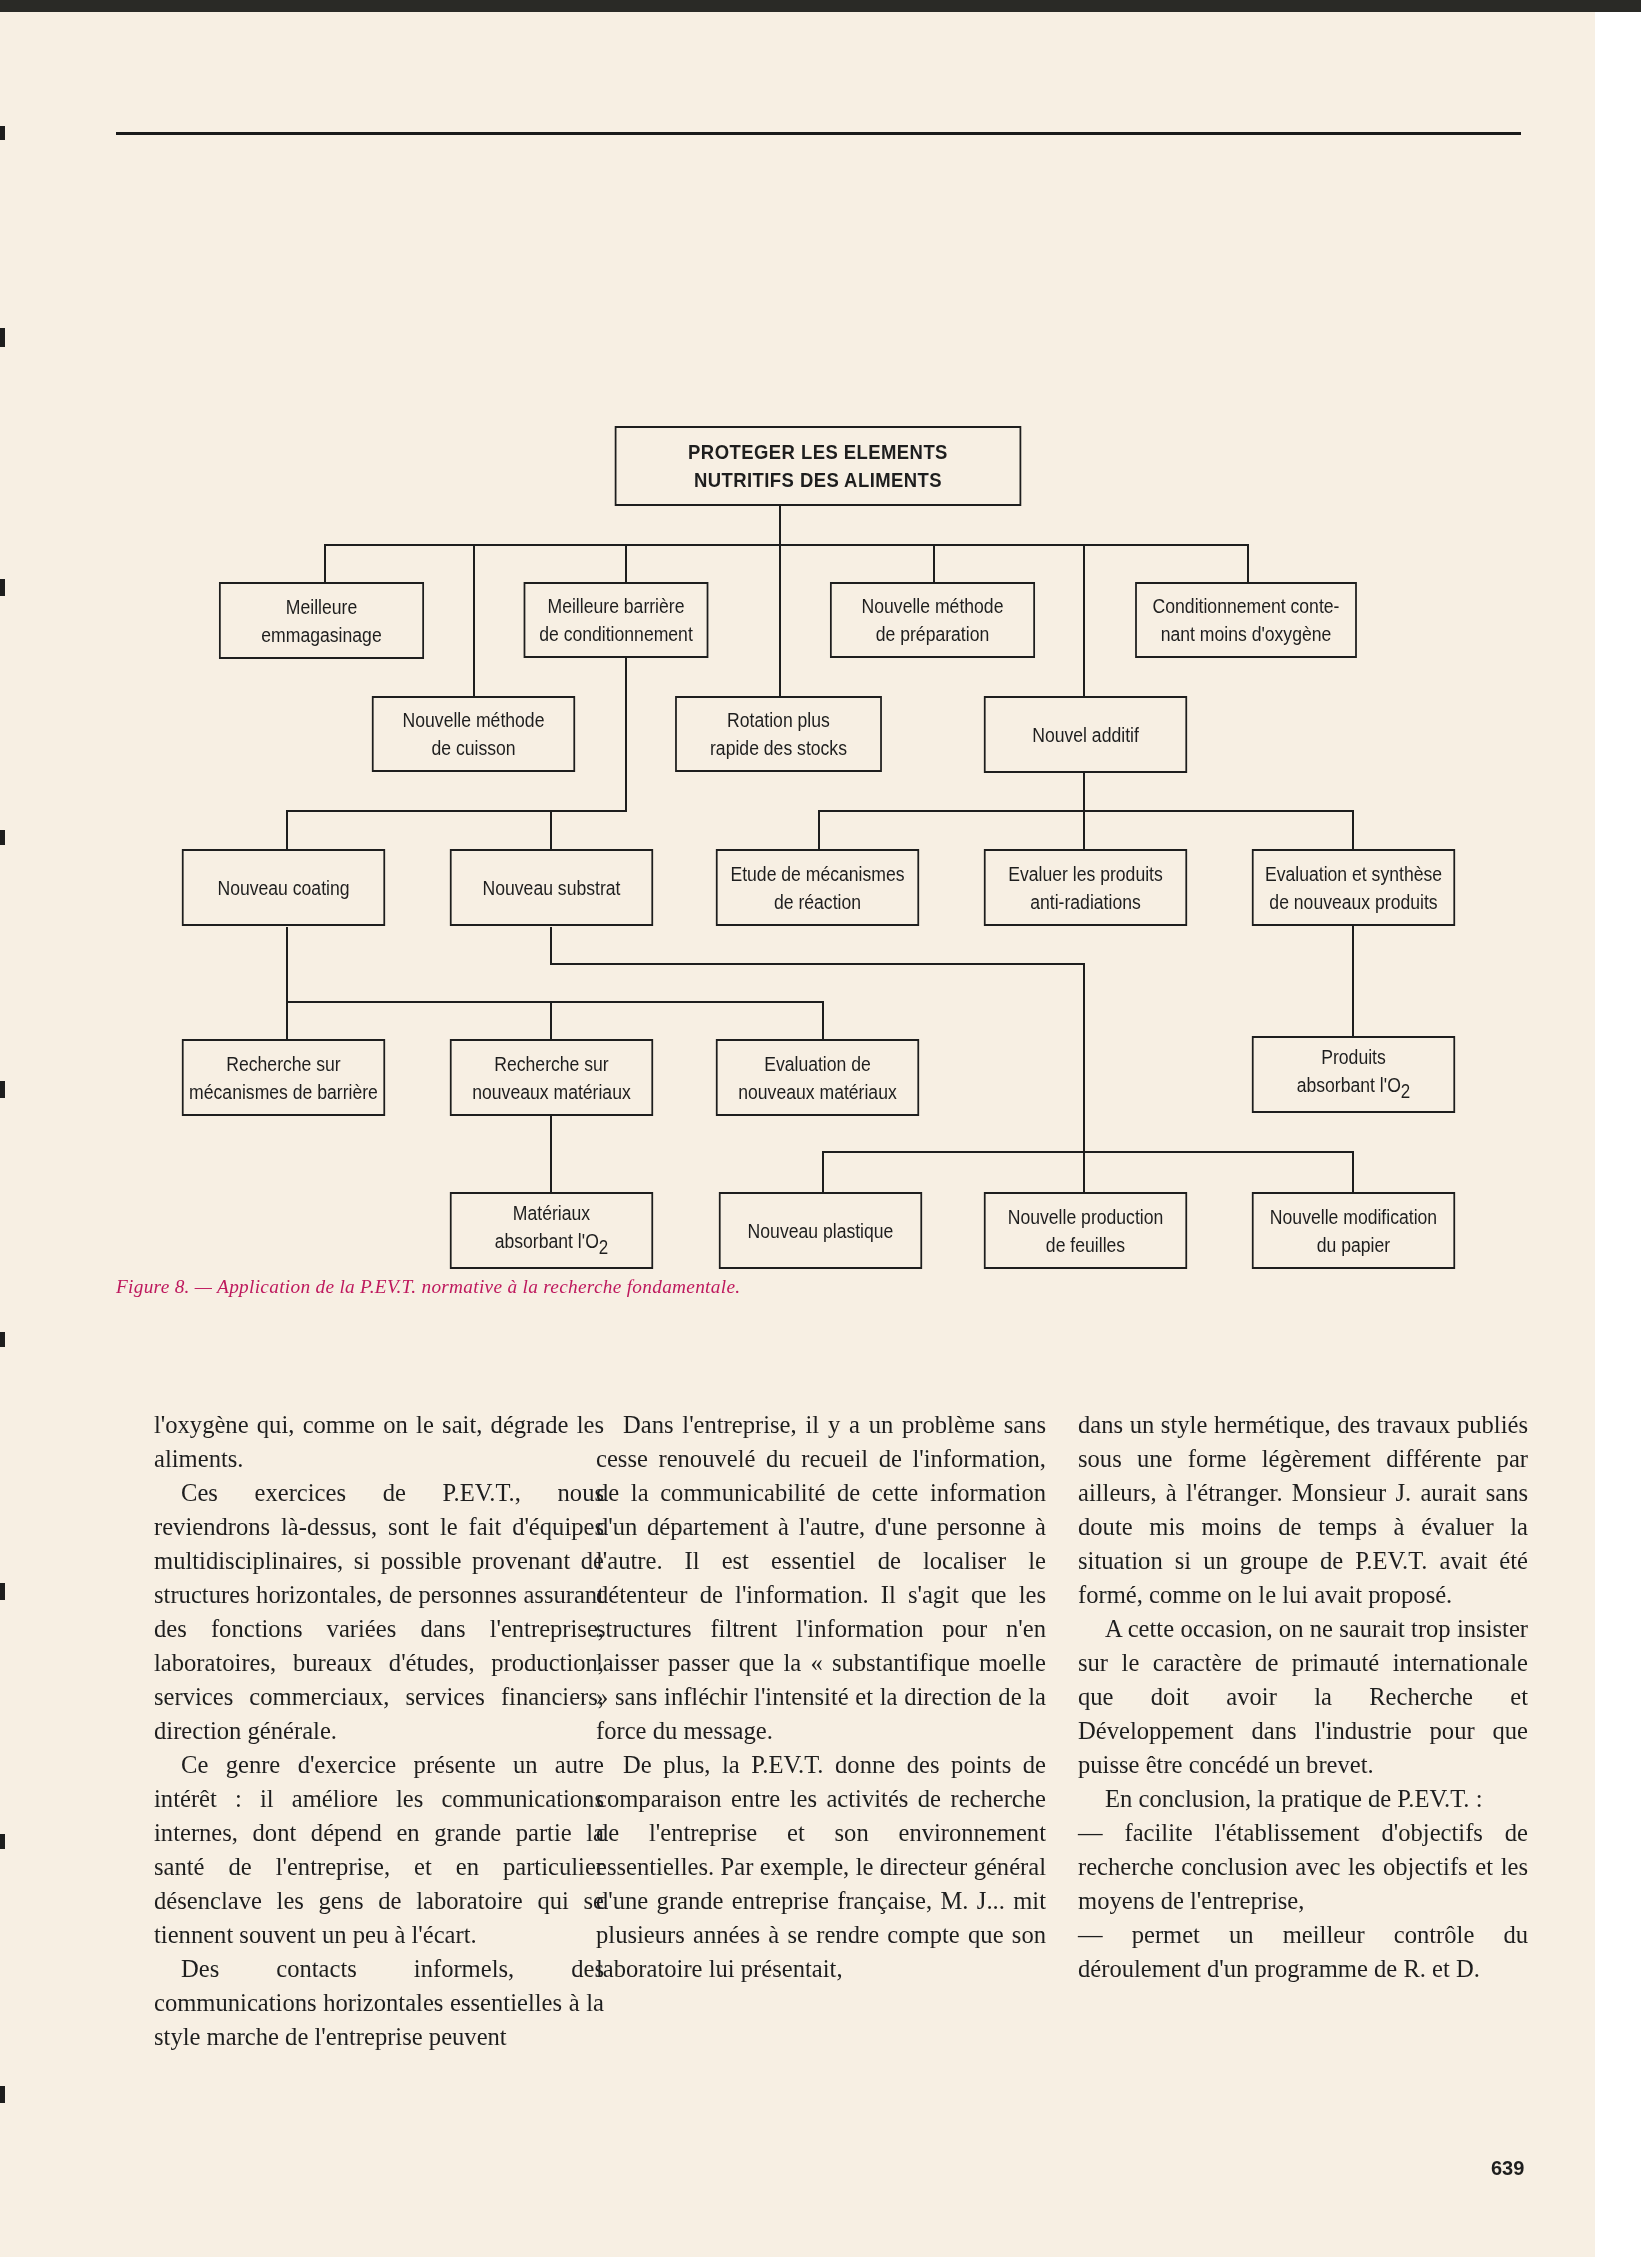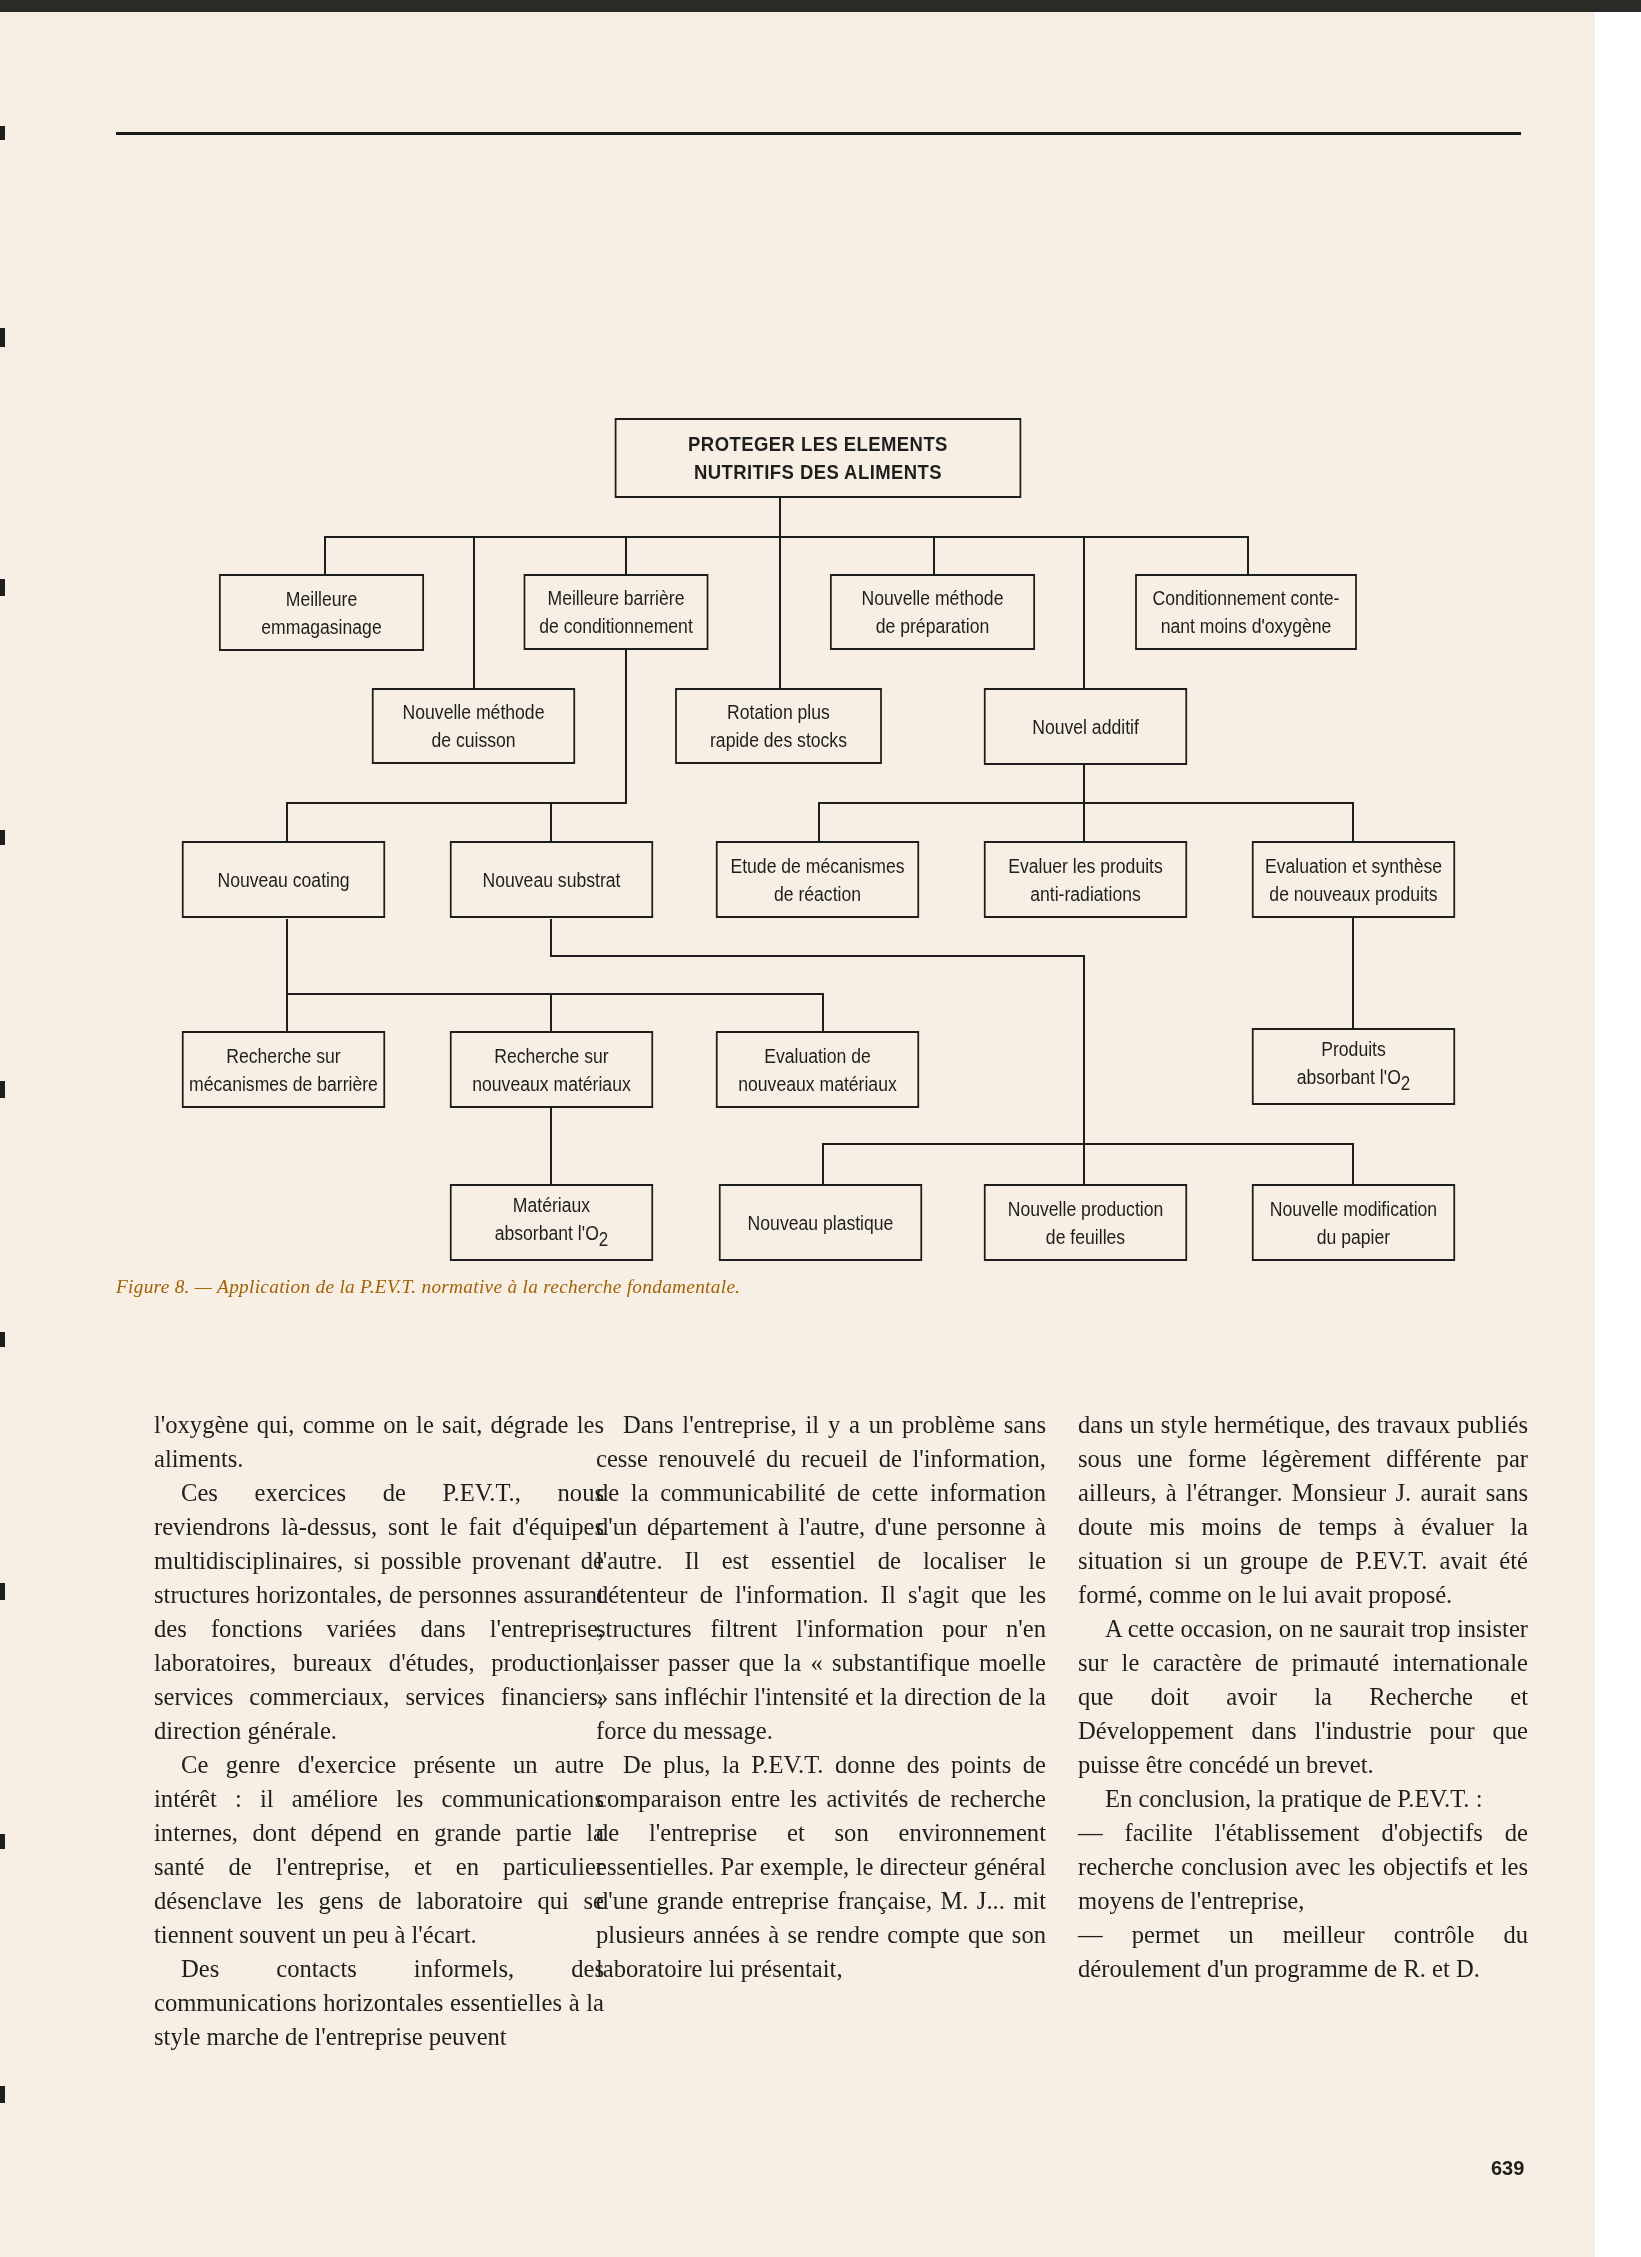--- a/index.html
+++ b/index.html
@@ -9,38 +9,38 @@
   }
   .page {
     position: absolute; left: 0; top: 0; width: 1595px; height: 2257px;
     background: #f7efe3;
   }
   .top-band { position: absolute; left: 0; top: 0; width: 1641px; height: 11.6px; background: #2a2a26; }
   .binding { position: absolute; left: 0; width: 4.8px; background: #1e1e1e; }
   .rule { position: absolute; left: 116px; top: 132px; width: 1405px; height: 2.9px; background: #1a1a1a; }
 
   
-  .chart { position: absolute; left: 0; top: 9px; width: 1492px; height: 1352px; }
+  .chart { position: absolute; left: 0; top: 17px; width: 1492px; height: 1352px; }
   .node {
     position: absolute; box-sizing: border-box; border: 2.9px solid #1e1e1e;
     background: #f7efe3; display: flex; align-items: center; justify-content: center;
     text-align: center; color: #1e1e1e;
     font-family: "Liberation Sans", sans-serif; font-size: 20px; line-height: 28px;
     transform: scaleX(0.88);
   }
   .node span { white-space: pre-line; }
   .node.root { font-weight: bold; font-size: 21px; letter-spacing: 0.5px; }
   .node sub { font-size: 19.3px; vertical-align: -5.8px; }
   .hl, .vl { position: absolute; background: #1e1e1e; }
   .hl { height: 1.9px; }
   .vl { width: 1.9px; }
 
   .caption {
     position: absolute; left: 116px; top: 1276px;
-    font-family: "Liberation Serif", serif; font-style: italic; font-size: 19.3px; color: #a16207;
+    font-family: "Liberation Serif", serif; font-style: italic; font-size: 19.3px; color: #be185d;
     letter-spacing: 0.3px;
   }
 
   .col {
     position: absolute; top: 1408px; width: 450px;
     font-family: "Liberation Serif", serif; font-size: 24.6px; line-height: 34px; color: #1e1e1e;
     text-align: justify;
   }
   .col p { margin: 0; }
   .col p.ind { text-indent: 27px; }

